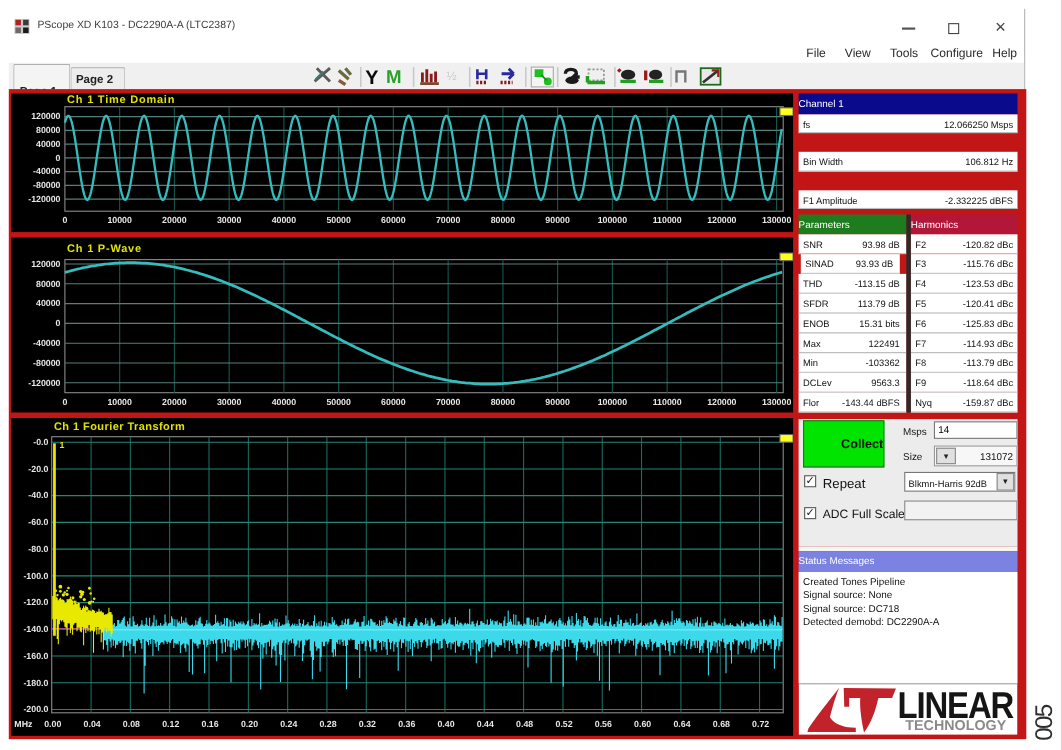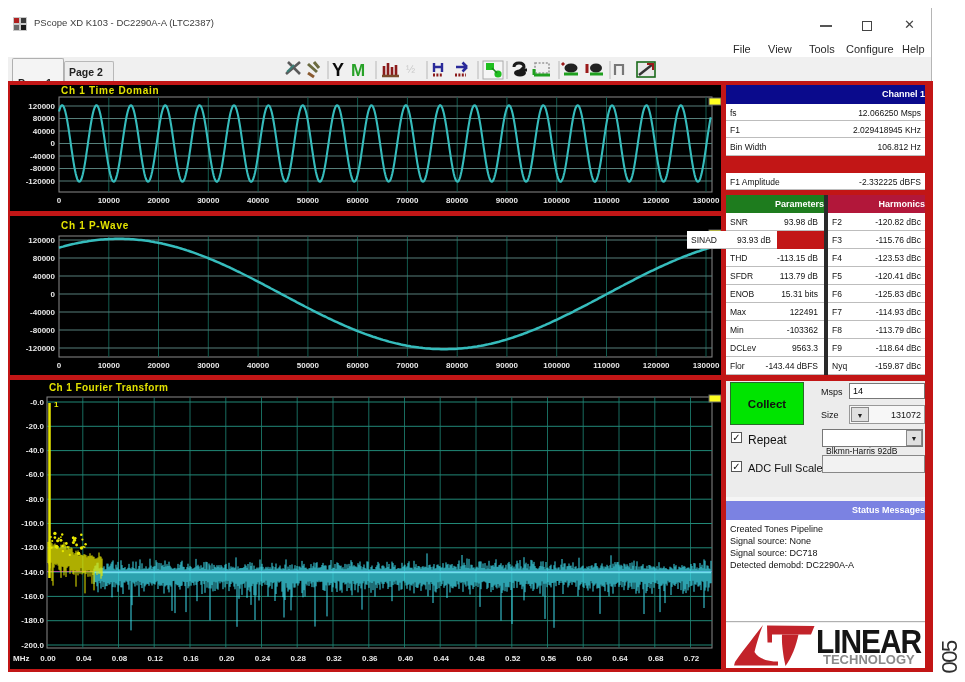--- a/index.html
+++ b/index.html
@@ -2,21 +2,21 @@
 <html><head><meta charset="utf-8"><title>p</title><style>
 *{margin:0;padding:0;box-sizing:border-box}
 body{background:#fff;font-family:"Liberation Sans",sans-serif}
 #page{position:relative;width:965px;height:682px;background:#fff;overflow:hidden}
 .abs{position:absolute}
 #panel{position:absolute;left:8px;top:81px;width:925px;height:591px;background:#c21616}
 .chartbg{position:absolute;background:#000}
 .trow{background:#fff;border-bottom:1px solid #bdbdbd;font-size:8.5px;color:#111}
 .trow .tl{position:absolute;left:4px;top:4px}
 .trow .tr{position:absolute;right:4px;top:4px}
-.hdr{position:absolute;color:#fff;font-weight:bold;text-align:right;font-size:9px}
+.hdr{position:absolute;color:#fff;font-weight:normal;text-align:left;font-size:9px}
 .mnu{position:absolute;top:43px;font-size:11px;color:#2a2a2a}
 .cb{position:absolute;width:11px;height:11px;background:#fff;border:1px solid #555;font-size:10px;line-height:10px;color:#111;text-align:center}
 </style></head><body>
 <div id="page">
   <svg class="abs" style="left:13px;top:17px" width="14" height="14" viewBox="0 0 14 14">
 <rect x="0" y="0" width="14" height="14" fill="#c9c9c9"></rect>
 <rect x="1" y="1" width="5" height="5" fill="#b02020"></rect>
 <rect x="8" y="1" width="5" height="5" fill="#3a3a3a"></rect>
 <rect x="1" y="8" width="5" height="5" fill="#6a6a6a"></rect>
 <rect x="8" y="8" width="5" height="5" fill="#1a1a1a"></rect>
@@ -299,43 +299,39 @@
         <text x="681.5" y="281" text-anchor="middle">0.72</text>
       </g>
 <text x="39" y="11" font-size="10" font-weight="bold" letter-spacing="0.4" fill="#e2e200">Ch 1 Fourier Transform</text>
 <rect x="699" y="15" width="12" height="7" fill="#ffff20" stroke="#666" stroke-width="1"></rect>
 </svg>
   <div class="hdr" style="left:726px;top:85px;width:199px;height:19px;background:#0a0a8c;line-height:19px">Channel 1</div>
   <div class="abs trow" style="left:726px;top:104.0px;width:199px;height:17.2px">
       <span class="tl">fs</span>
       <span class="tr">12.066250 Msps</span>
     </div>
-    <div class="abs trow" style="left:726px;top:121.2px;width:199px;height:17.2px">
-      <span class="tl">F1</span>
-      <span class="tr">2.029418945 KHz</span>
-    </div>
     <div class="abs trow" style="left:726px;top:138.4px;width:199px;height:17.2px">
       <span class="tl">Bin Width</span>
       <span class="tr">106.812 Hz</span>
     </div>
     <div class="abs trow" style="left:726px;top:172.8px;width:199px;height:17.2px">
       <span class="tl">F1 Amplitude</span>
       <span class="tr">-2.332225 dBFS</span>
     </div>
   <div class="hdr" style="left:726px;top:195px;width:98px;height:18px;background:#1e7c1e;line-height:18px">Parameters</div>
   <div class="hdr" style="left:828px;top:195px;width:97px;height:18px;background:#b2173a;line-height:18px">Harmonics</div>
   <div class="abs trow" style="left:726px;top:213.0px;width:98px;height:18px">
       <span class="tl">SNR</span>
       <span class="tr" style="right:6px">93.98 dB</span>
     </div>
     <div class="abs trow" style="left:828px;top:213.0px;width:97px;height:18px">
       <span class="tl">F2</span>
       <span class="tr">-120.82 dBc</span>
     </div>
-    <div class="abs trow" style="left:687px;top:231.0px;width:90px;height:18px">
+    <div class="abs trow" style="left:728px;top:231.0px;width:90px;height:18px">
       <span class="tl">SINAD</span>
       <span class="tr" style="right:6px">93.93 dB</span>
     </div>
     <div class="abs trow" style="left:828px;top:231.0px;width:97px;height:18px">
       <span class="tl">F3</span>
       <span class="tr">-115.76 dBc</span>
     </div>
     <div class="abs trow" style="left:726px;top:249.0px;width:98px;height:18px">
       <span class="tl">THD</span>
       <span class="tr" style="right:6px">-113.15 dB</span>
@@ -388,30 +384,30 @@
       <span class="tl">Flor</span>
       <span class="tr" style="right:6px">-143.44 dBFS</span>
     </div>
     <div class="abs trow" style="left:828px;top:357.0px;width:97px;height:18px">
       <span class="tl">Nyq</span>
       <span class="tr">-159.87 dBc</span>
     </div>
   <div class="abs" style="left:824px;top:195px;width:4px;height:180px;background:#2a2a2a"></div>
   <div class="abs" style="left:726px;top:381px;width:199px;height:116px;background:#ececec"></div>
   <div class="abs" style="left:726px;top:497px;width:199px;height:4px;background:#f5f5f5"></div>
-  <div class="abs" style="left:730px;top:382px;width:74px;height:43px;background:#00e400;border:1px solid #2a6a2a;text-align:center;line-height:43px;font-weight:bold;font-size:11.5px;color:#111">Collect</div>
+  <div class="abs" style="left:730px;top:382px;width:74px;height:43px;background:#00e400;border:1px solid #2a6a2a;text-align:right;line-height:43px;font-weight:bold;font-size:11.5px;color:#111">Collect</div>
   <div class="abs" style="left:821px;top:387px;font-size:9px;color:#111">Msps</div>
   <div class="abs" style="left:849px;top:383px;width:76px;height:16px;background:#fff;border:1px solid #777;font-size:9px;padding:2px 0 0 3px">14</div>
   <div class="abs" style="left:821px;top:410px;font-size:9px;color:#111">Size</div>
   <div class="abs" style="left:849px;top:405px;width:76px;height:19px;background:#f7f7f7;border:1px solid #999"></div>
   <div class="abs" style="left:851px;top:407px;width:18px;height:15px;background:#e0e0e0;border:1px solid #888;text-align:center;font-size:7px;line-height:15px;color:#222">▼</div>
   <div class="abs" style="left:873px;top:410px;width:48px;font-size:9px;text-align:right;color:#111">131072</div>
   <div class="cb" style="left:731px;top:432px">✓</div>
   <div class="abs" style="left:748px;top:433px;font-size:12px;color:#111">Repeat</div>
-  <div class="abs" style="left:822px;top:429px;width:101px;height:18px;background:#fff;border:1px solid #777;font-size:8.5px;padding:16px 0 0 3px;color:#111">Blkmn-Harris 92dB</div>
+  <div class="abs" style="left:822px;top:429px;width:101px;height:18px;background:#fff;border:1px solid #777;font-size:8.5px;padding:5px 0 0 3px;color:#111">Blkmn-Harris 92dB</div>
   <div class="abs" style="left:906px;top:430px;width:16px;height:16px;background:#e0e0e0;border:1px solid #888;text-align:center;font-size:7px;line-height:16px;color:#222">▼</div>
   <div class="cb" style="left:731px;top:461px">✓</div>
   <div class="abs" style="left:748px;top:462px;font-size:11px;color:#111">ADC Full Scale</div>
   <div class="abs" style="left:822px;top:455px;width:103px;height:18px;background:#f2f2f2;border:1px solid #888"></div>
   <div class="hdr" style="left:726px;top:501px;width:199px;height:19px;background:#7b82e2;line-height:19px">Status Messages</div>
   <div class="abs" style="left:726px;top:520px;width:199px;height:101px;background:#fff;font-size:9px;color:#111;padding:3px 0 0 4px;line-height:12px">Created Tones Pipeline<br>Signal source: None<br>Signal source: DC718<br>Detected demobd: DC2290A-A</div>
   <svg class="abs" style="left:726px;top:621px" width="199" height="47" viewBox="0 0 199 47">
 <rect width="199" height="47" fill="#fff"></rect>
 <rect x="0" y="0" width="199" height="1.2" fill="#b0b0b0"></rect>
 <g fill="#c2232a">

